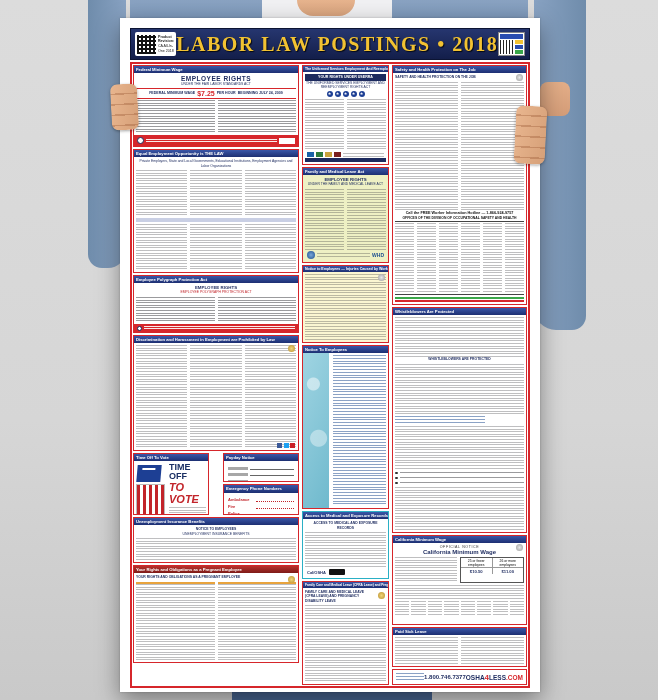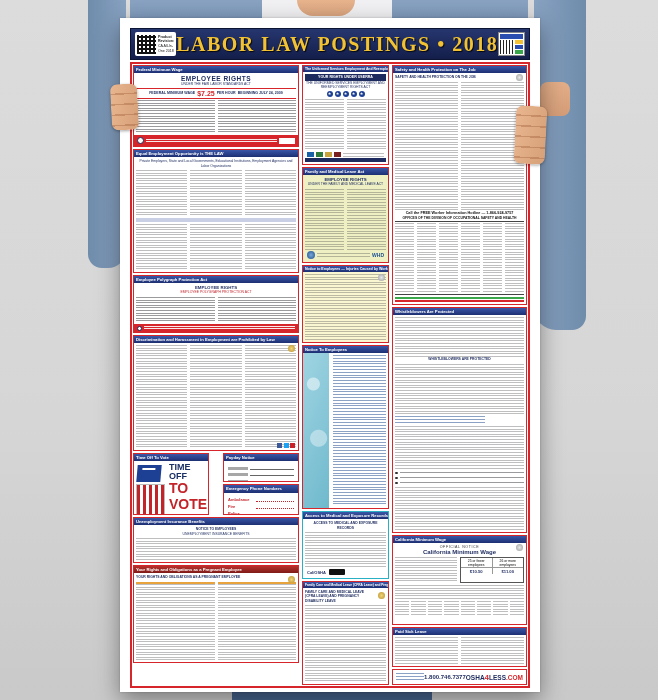--- a/index.html
+++ b/index.html
@@ -86,21 +86,21 @@
   .sealgray { background:radial-gradient(#e8e8e8,#9a9a9a); }
   .divband { height:4px; background:#c9cfe4; margin:2px 0; }
   .social { position:absolute; right:3px; bottom:2px; display:flex; gap:1.5px; }
   .social i { width:5px; height:5px; display:block; }
   .fb { background:#3b5998; } .tw { background:#1da1f2; } .yt { background:#cb2027; }
   
   .vote-wrap { display:flex; gap:14px; height:62px; }
   .vote-box { width:76px; flex:0 0 auto; }
   .vote-right { flex:1; display:flex; flex-direction:column; gap:2px; }
   .vote-line1 { font-size:9px; font-weight:bold; color:#1a2f63; line-height:1; }
-  .vote-line2 { font-size:14px; font-weight:bold; color:#c2242a; line-height:1.1; }
+  .vote-line2 { font-size:11px; font-weight:bold; color:#c2242a; line-height:1.1;font-style:italic; }
   .ballot-ill { position:absolute; left:2px; top:4px; width:30px; height:56px; }
   .ballot { position:absolute; left:1px; top:0; width:24px; height:17px; background:#1d3f94; transform:skewX(-5deg); }
   .ballot:after { content:""; position:absolute; left:5px; top:3px; width:13px; height:2px; background:#fff; }
   .flagstripes { position:absolute; left:0; top:19px; width:29px; height:37px;
     background:repeating-linear-gradient(90deg,#c2242a 0 3px,#fff 3px 6px); border:1px solid #bbb; }
   .emg-row { display:flex; align-items:flex-end; gap:2px; margin:2px 2px 0 2px; }
   .emg-label { font-size:4px; font-weight:bold; color:#c2242a; width:26px; }
   .emg-line { flex:1; border-bottom:1px dotted #c2242a; height:4px; }
   .field-row { display:flex; align-items:flex-end; gap:2px; margin:2.5px 2px 0 2px; }
   .field-label { width:20px; height:3px; background:rgba(60,60,60,.45); }

